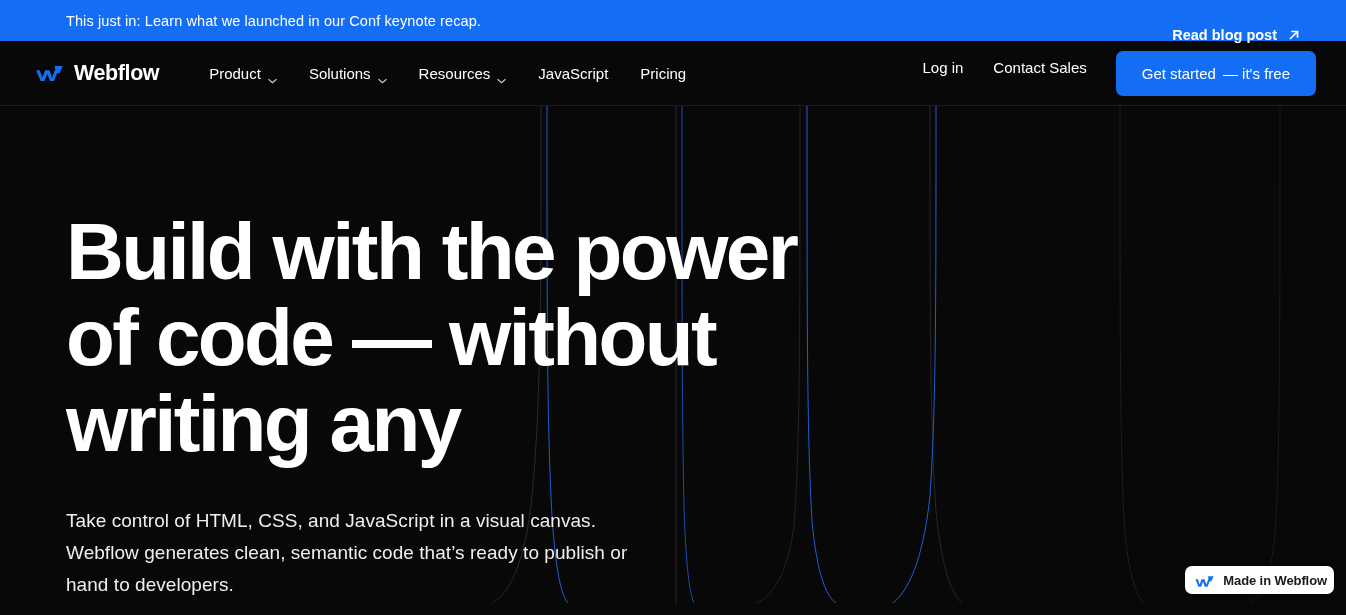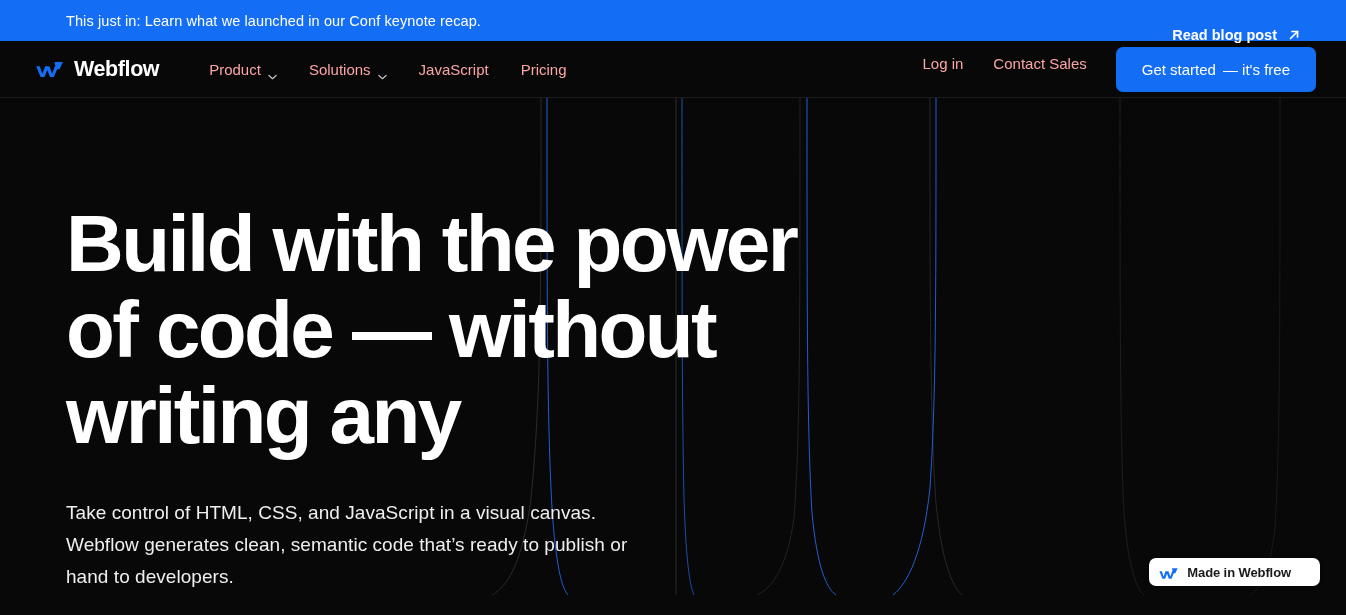--- a/index.html
+++ b/index.html
@@ -41,21 +41,21 @@
   }
   .banner-cta .arrow {
     display:inline-block;
     width:12px; height:12px;
     position:relative;
     top:-1px;
   }
 
   
   .nav {
-    height:57px;
+    height:65px;
     background:#080808;
     display:flex;
     align-items:center;
     padding:0 30px 0 36px;
     border-bottom:1px solid #1c1c1c;
     position:relative;
     z-index:20;
   }
   .brand {
     display:flex;
@@ -70,21 +70,21 @@
     font-weight:700;
     letter-spacing:-0.4px;
     color:#fff;
   }
   .nav-links { display:flex; align-items:center; gap:0; }
   .nav-item {
     display:flex;
     align-items:center;
     gap:7px;
     font-size:15px;
-    color:#fca5a5;
+    color:#ffffff;
     padding:8px 16px;
     cursor:pointer;
     white-space:nowrap;
   }
   .chev {
     width:9px; height:6px;
     display:block;
     opacity:.85;
   }
   .nav-right {
@@ -145,27 +145,27 @@
     font-size:19px;
     line-height:32px;
     color:#efefef;
     max-width:605px;
     letter-spacing:0.05px;
   }
 
   
   .made-badge {
     position:absolute;
-    right:26px;
+    right:12px;
     bottom:9px;
     z-index:40;
     background:#fff;
     border-radius:7px;
     height:28px;
-    padding:0 29px 0 10px;
+    padding:0 7px 0 10px;
     display:flex;
     align-items:center;
     gap:9px;
     cursor:pointer;
     box-shadow:0 1px 4px rgba(0,0,0,.35);
   }
   .made-badge .mark { width:19px; height:13px; display:block; }
   .made-badge .label {
     font-size:13px;
     font-weight:700;
@@ -215,20 +215,28 @@
 
     <div class="nav-item">
       <span>Solutions</span>
       <span class="chev">
         <svg viewBox="0 0 10 6" width="9" height="6" fill="none" stroke="#e8e8e8" stroke-width="1.3" stroke-linecap="round" stroke-linejoin="round">
             <path d="M1 1.3 L5 4.9 L9 1.3"></path>
           </svg>
       </span>
     </div>
 
+    <div class="nav-item">
+      <span>Resources</span>
+      <span class="chev">
+        <svg viewBox="0 0 10 6" width="9" height="6" fill="none" stroke="#e8e8e8" stroke-width="1.3" stroke-linecap="round" stroke-linejoin="round">
+            <path d="M1 1.3 L5 4.9 L9 1.3"></path>
+          </svg>
+      </span>
+    </div>
 
     <div class="nav-item">
       <span>JavaScript</span>
     </div>
 
     <div class="nav-item">
       <span>Pricing</span>
     </div>
 
   </div>

